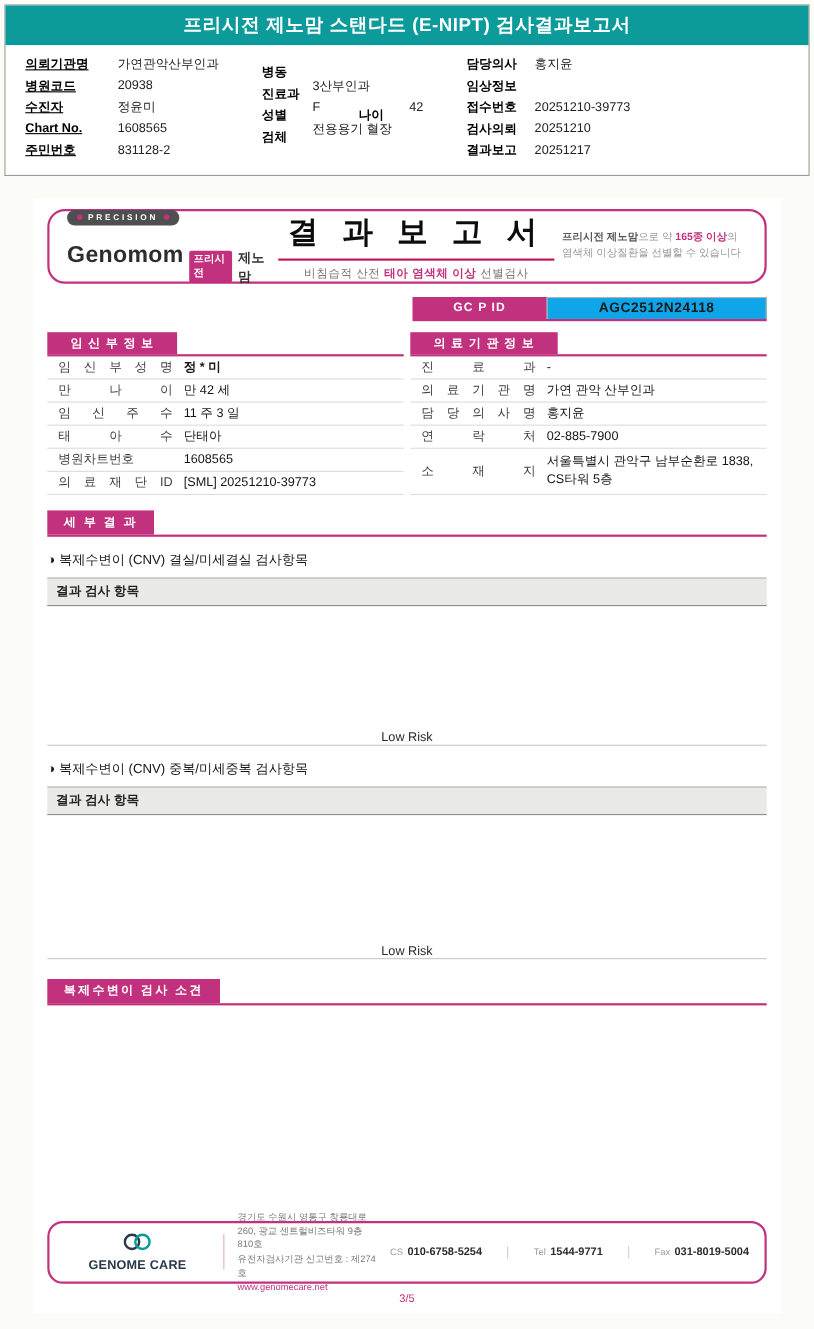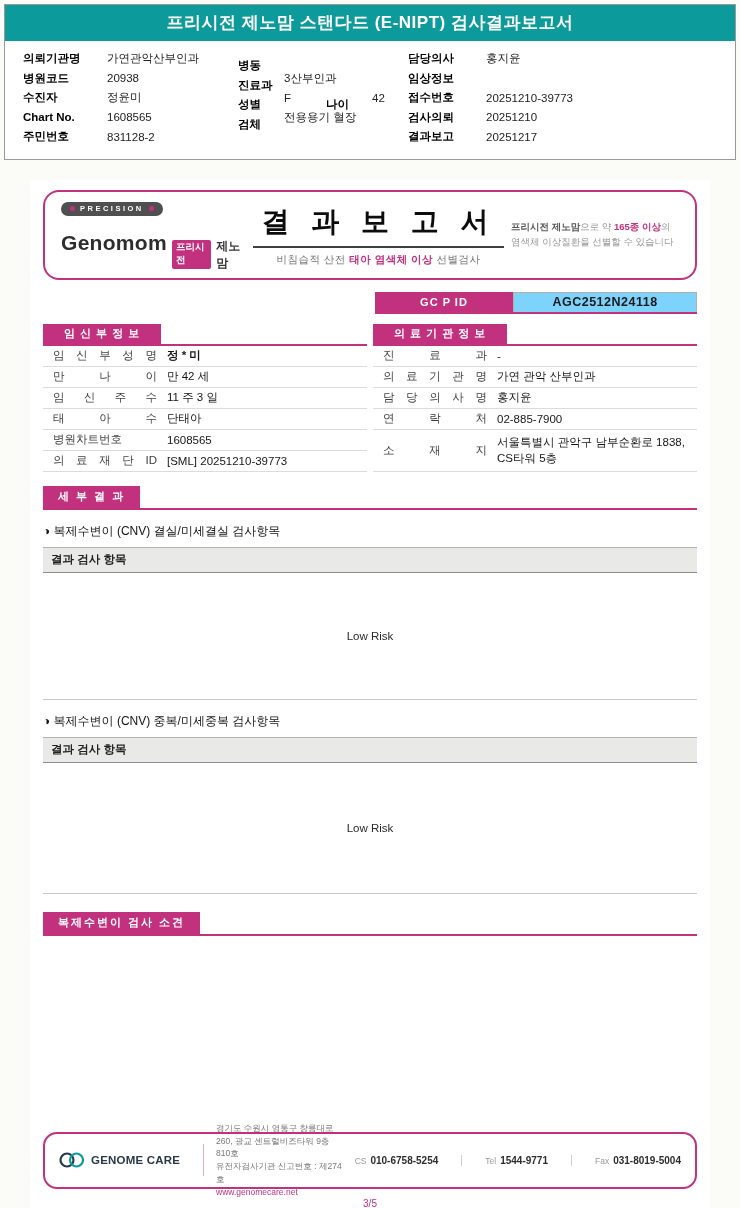--- a/index.html
+++ b/index.html
@@ -15,71 +15,71 @@
   
   .top-block { margin:4px 4px 0; border:1px solid #9a9a9a; background:#fff; }
   .teal-bar {
     background:#0d9a9a; color:#fff; text-align:center;
     height:36px; line-height:36px; font-size:17px; font-weight:bold; letter-spacing:.5px;
   }
   .info-grid { display:flex; padding:8px 18px 12px; font-size:11.5px; }
   .info-col { display:flex; flex-direction:column; }
   .info-col-1 { width:215px; }
   .info-col-2 { width:170px; }
-  .info-col-3 { flex:1; }
+  .info-col-3 { flex:1;text-align:center; }
   .info-row { display:flex; align-items:center; height:19.5px; }
   .info-label { font-weight:bold; color:#000; flex-shrink:0; }
-  .info-col-1 .info-label { width:84px; }
+  .info-col-1 .info-label { width:84px;text-decoration:underline; }
   .info-col-2 .info-label { width:46px;margin-top:14px; }
   .info-col-3 .info-label { width:78px; }
   .info-value { color:#222; }
   .inline-val { width:42px; }
   .inline-lbl { width:34px; }
 
   
   .page { margin:20px 30px 0; background:#fff; padding:10px 13px 0; }
 
   .rh-box {
-    border:2px solid #c2317e; border-radius:16px; height:90px;
+    border:2px solid #c2317e; border-radius:16px; height:68px;
     display:flex; align-items:center; padding:0 16px; background:#fff;
   }
   .logo-block { width:185px; }
   .precision-badge {
     display:inline-flex; align-items:center; gap:5px;
     background:#4f4f4f; color:#fff; border-radius:9px;
     font-size:7.5px; font-weight:bold; letter-spacing:2.5px; padding:2.5px 9px;
   }
   .precision-dot { width:5px; height:5px; border-radius:50%; background:#c2317e; }
   .brand-row { margin-top:15px; display:flex; align-items:baseline; gap:5px; }
   .brand-en { font-size:21px; font-weight:800; color:#2d2d2d; letter-spacing:.3px; }
   .brand-kr-box { background:#c2317e; color:#fff; font-size:9.5px; font-weight:bold; padding:1px 4px 2px; border-radius:2px; }
   .brand-kr { font-size:12px; font-weight:bold; color:#333; }
 
   .title-block { flex:1; text-align:center; }
   .report-title {
     display:inline-block; font-size:28px; font-weight:800; color:#0c0c0c;
-    letter-spacing:7px; padding:0 8px 5px; border-bottom:2px solid #404040;
+    letter-spacing:7px; padding:0 8px 5px; border-bottom:2px solid #be185d;
   }
   .report-subtitle { margin-top:5px; font-size:10.5px; color:#767676; letter-spacing:.5px; }
   .pink-bold { color:#c2317e; font-weight:bold; }
 
   .tagline { width:168px; font-size:9.5px; color:#989898; line-height:1.55; }
   .tagline .dk { color:#555; font-weight:bold; }
 
   
   .gcpid-row {
     margin-top:12px; margin-left:auto; width:322px; height:22px;
     display:flex; border-bottom:2px solid #c2317e;
   }
   .gcpid-label {
-    width:138px; background:#c2317e; color:#fff; text-align:center;
+    width:122px; background:#c2317e; color:#fff; text-align:center;
     font-size:11px; font-weight:bold; letter-spacing:1px; line-height:20px;
   }
   .gcpid-value {
-    flex:1; border:1px solid #b0b0b0; border-bottom:none; background:#7dd3fc;
+    flex:1; border:1px solid #b0b0b0; border-bottom:none; background:#0ea5e9;
     text-align:center; font-size:12.5px; font-weight:bold; line-height:19px; letter-spacing:.5px;
   }
 
   
   .tables { display:flex; gap:6px; margin-top:10px; }
   .itable { flex:1; font-size:11.5px; }
   .itable-header { border-bottom:2px solid #c2317e; line-height:0; }
   .itable-badge {
     display:inline-block; background:#c2317e; color:#fff; font-weight:bold;
     font-size:11px; letter-spacing:1px; line-height:normal; padding:2px 21px 3px;
@@ -102,33 +102,33 @@
   }
   .mt14 { margin-top:14px; }
   .mt18 { margin-top:18px; }
 
   
   .cnv-title { margin-top:13px; font-size:12px; color:#141414; }
   .cnv-head {
     margin-top:7px; background:#e9e9e7; font-weight:bold; font-size:11.5px;
     padding:4px 8px 5px; border-top:1px solid #b3b3b3; border-bottom:1px solid #8e8e8e; color:#222;
   }
-  .cnv-body { border-bottom:1px solid #c9c9c9; display:flex; align-items:center; justify-content:center; }
+  .cnv-body { border-bottom:1px solid #c9c9c9; display:flex; align-items:flex-end; justify-content:center; }
   .cnv-body-0 { height:127px; }
   .cnv-body-1 { height:131px; }
   .low-risk { font-size:11.5px; color:#2a2a2a; }
 
   .findings-space { height:196px; }
 
   
   .footer-box {
     border:2px solid #c2317e; border-radius:14px; height:57px;
     display:flex; align-items:center; padding:0 14px; gap:12px; background:#fff;
   }
-  .fc-logo { display:flex; align-items:center; gap:6px; width:132px; flex-shrink:0; }
+  .fc-logo { display:flex; align-items:center; gap:6px; width:132px; flex-shrink:0;flex-direction:column; }
   .fc-logo-text { font-weight:800; font-size:11.5px; color:#28394a; letter-spacing:.2px; }
   .fc-divider { width:1px; height:32px; background:#e3a9c9; }
   .fc-address { flex:1; font-size:8.5px; color:#787878; line-height:1.5; }
   .fc-web { color:#c2317e; text-decoration:none; }
   .fc-contact { display:flex; align-items:center; gap:23px; flex-shrink:0; }
   .fc-item { display:flex; align-items:baseline; gap:4px; }
   .fc-clabel { font-size:8.5px; color:#9a9a9a; }
   .fc-cval { font-size:10px; color:#2c2c2c; font-weight:bold; }
   .fc-sep { width:1px; height:11px; background:#cfcfcf; }
 

